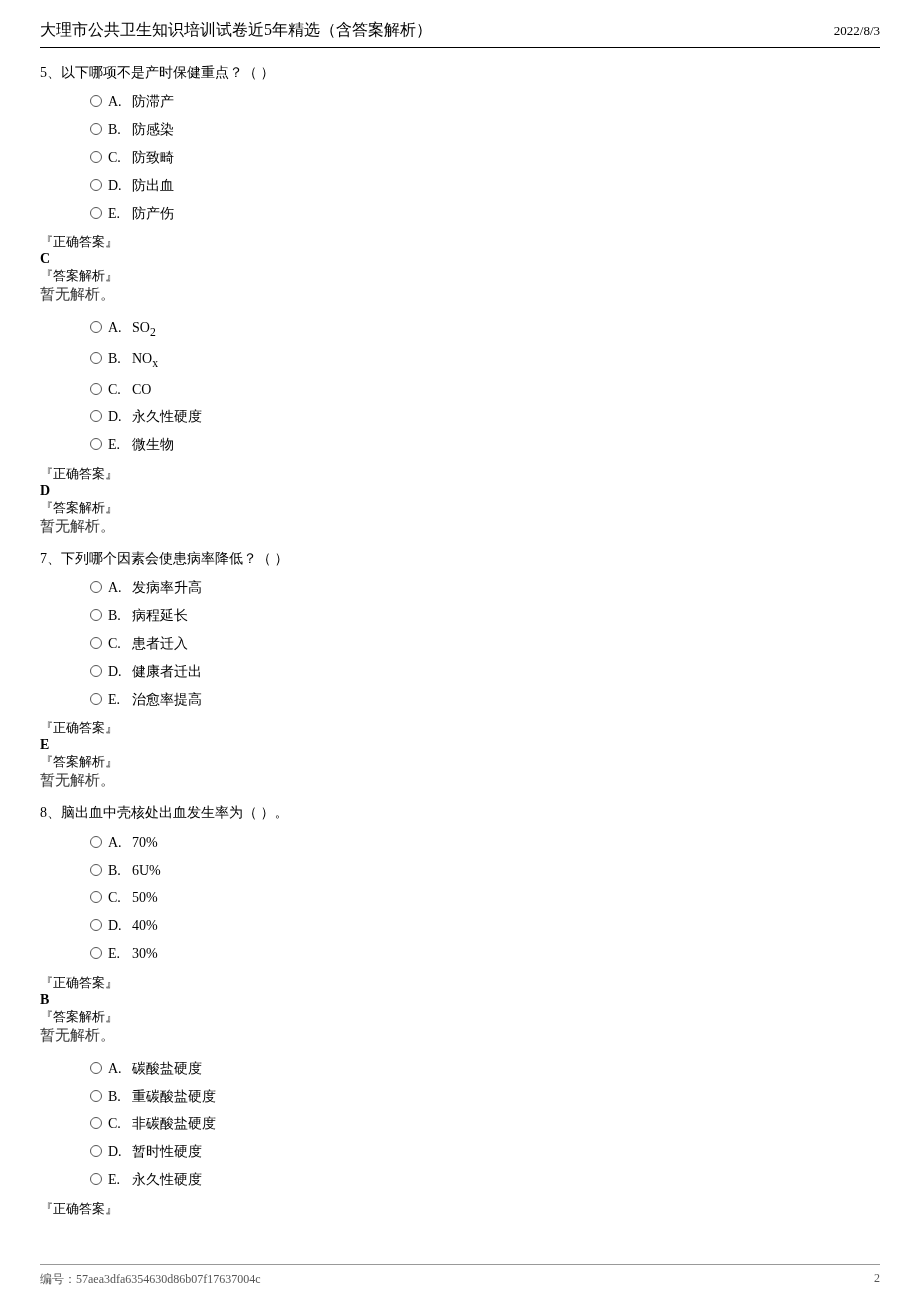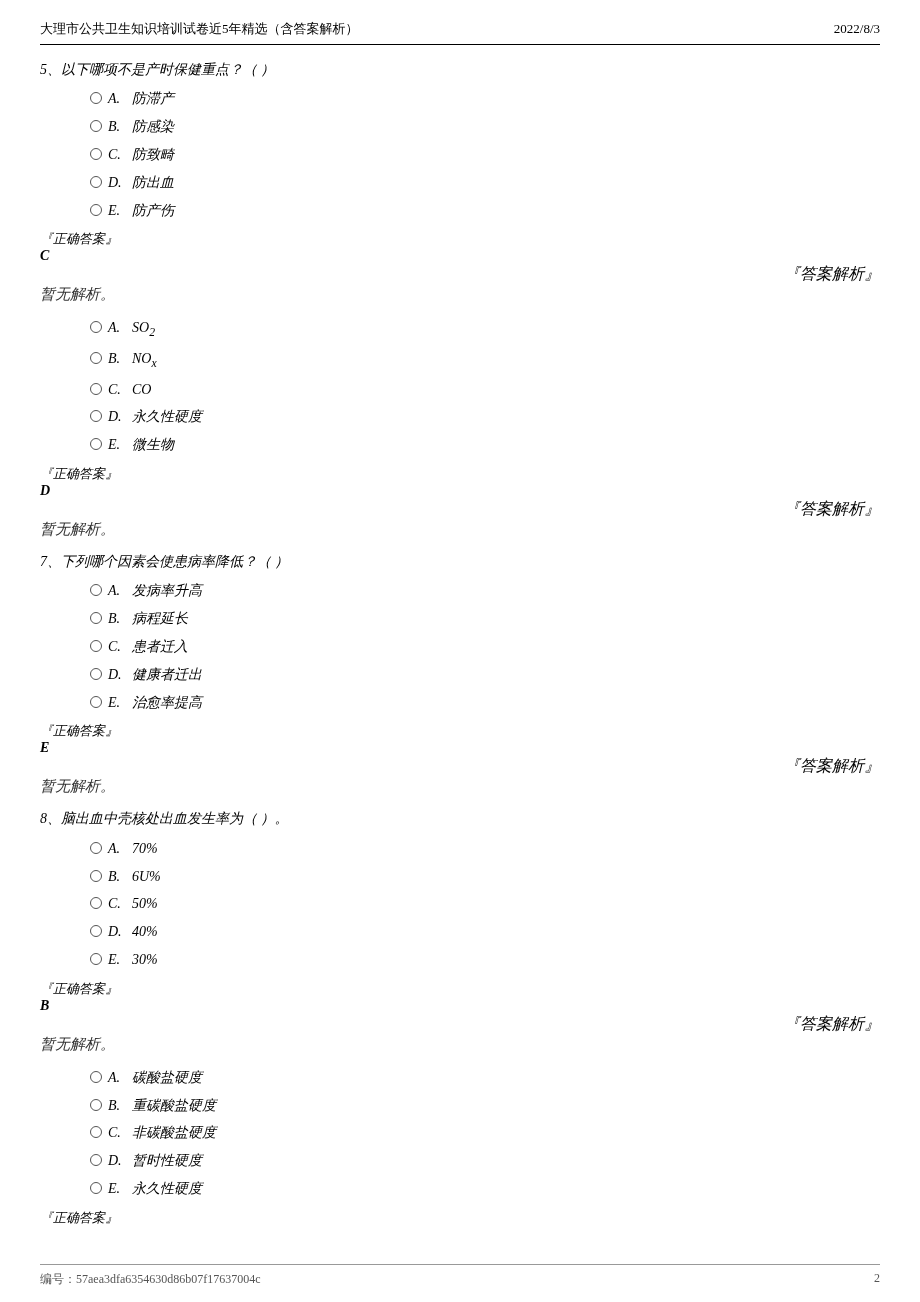--- a/index.html
+++ b/index.html
@@ -20,28 +20,27 @@
     }
     .header {
       display: flex;
       justify-content: space-between;
       align-items: center;
       border-bottom: 1px solid #000;
       padding-bottom: 6px;
       margin-bottom: 14px;
     }
     .header-title {
-      font-size: 13px;
+      font-size: 16px;
     }
     .header-date {
       font-size: 13px;
     }
     .question-block {
       margin-bottom: 12px;
-      font-style: italic;
     }
     .question-text {
       font-size: 14px;
       margin-bottom: 6px;
       line-height: 1.6;
     }
     .options {
       margin-left: 50px;
     }
     .option-row {
@@ -76,22 +75,21 @@
     .answer-tag {
       font-size: 13px;
       color: #000;
     }
     .answer-value {
       font-size: 14px;
       font-weight: bold;
       margin-left: 0;
     }
     .analysis-tag {
-      font-size: 16px;
-      text-align: right;
+      font-size: 13px;
     }
     .analysis-value {
       font-size: 15px;
       color: #333;
     }
     .footer {
       position: absolute;
       bottom: 14px;
       left: 40px;
       right: 40px;

